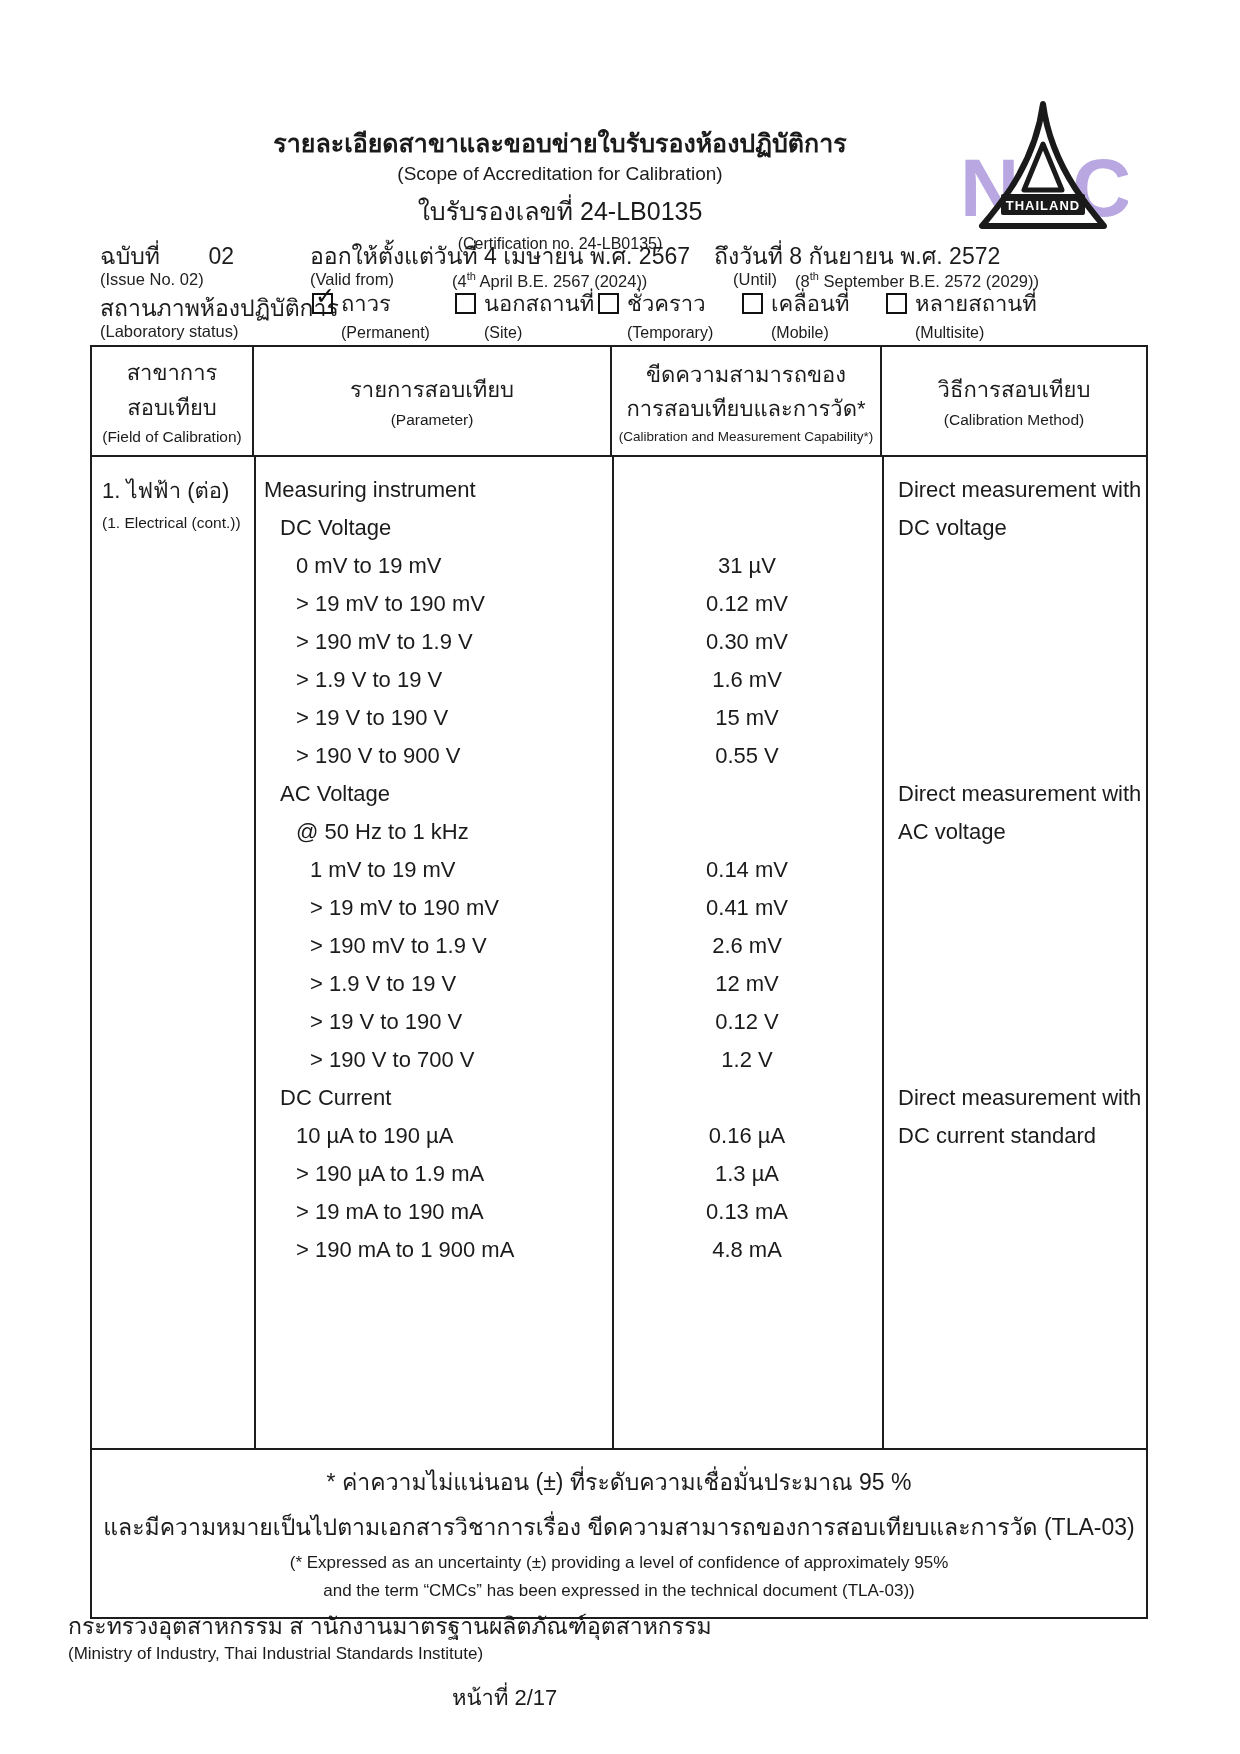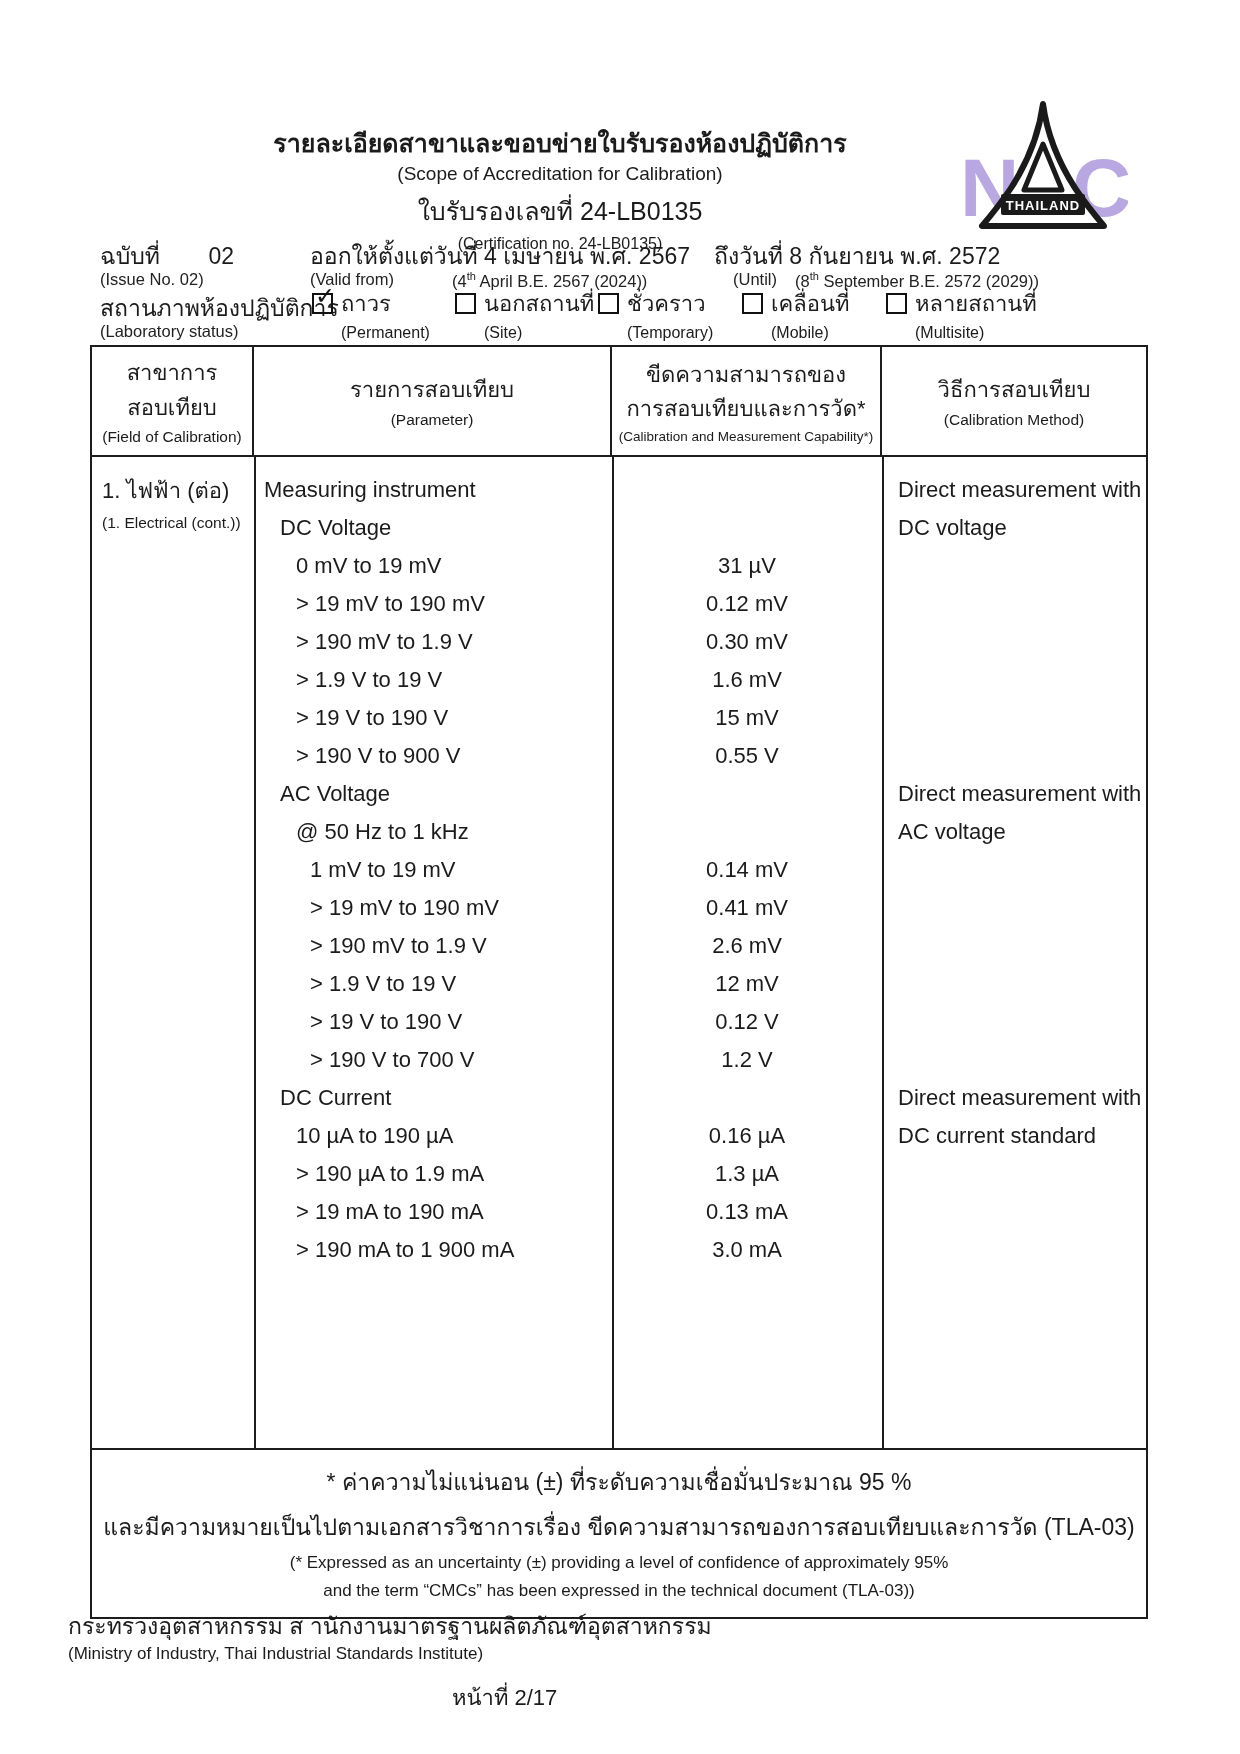--- a/index.html
+++ b/index.html
@@ -293,21 +293,21 @@
 
 
   <div class="trow">
     <div class="param" style="padding-left: 40px;">&gt; 19 mA to 190 mA</div>
     <div class="cmc">0.13 mA</div>
     <div class="method"></div>
   </div>
 
   <div class="trow">
     <div class="param" style="padding-left: 40px;">&gt; 190 mA to 1 900 mA</div>
-    <div class="cmc">3.0 mA</div>
+    <div class="cmc">4.8 mA</div>
     <div class="method"></div>
   </div>
 </div>
     </div>
 
     <div class="note">
       <div class="n-th1">* ค่าความไม่แน่นอน (±) ที่ระดับความเชื่อมั่นประมาณ 95 %</div>
       <div class="n-th2">และมีความหมายเป็นไปตามเอกสารวิชาการเรื่อง ขีดความสามารถของการสอบเทียบและการวัด (TLA-03)</div>
       <div class="n-en">(* Expressed as an uncertainty (±) providing a level of confidence of approximately 95%</div>
       <div class="n-en">and the term “CMCs” has been expressed in the technical document (TLA-03))</div>

